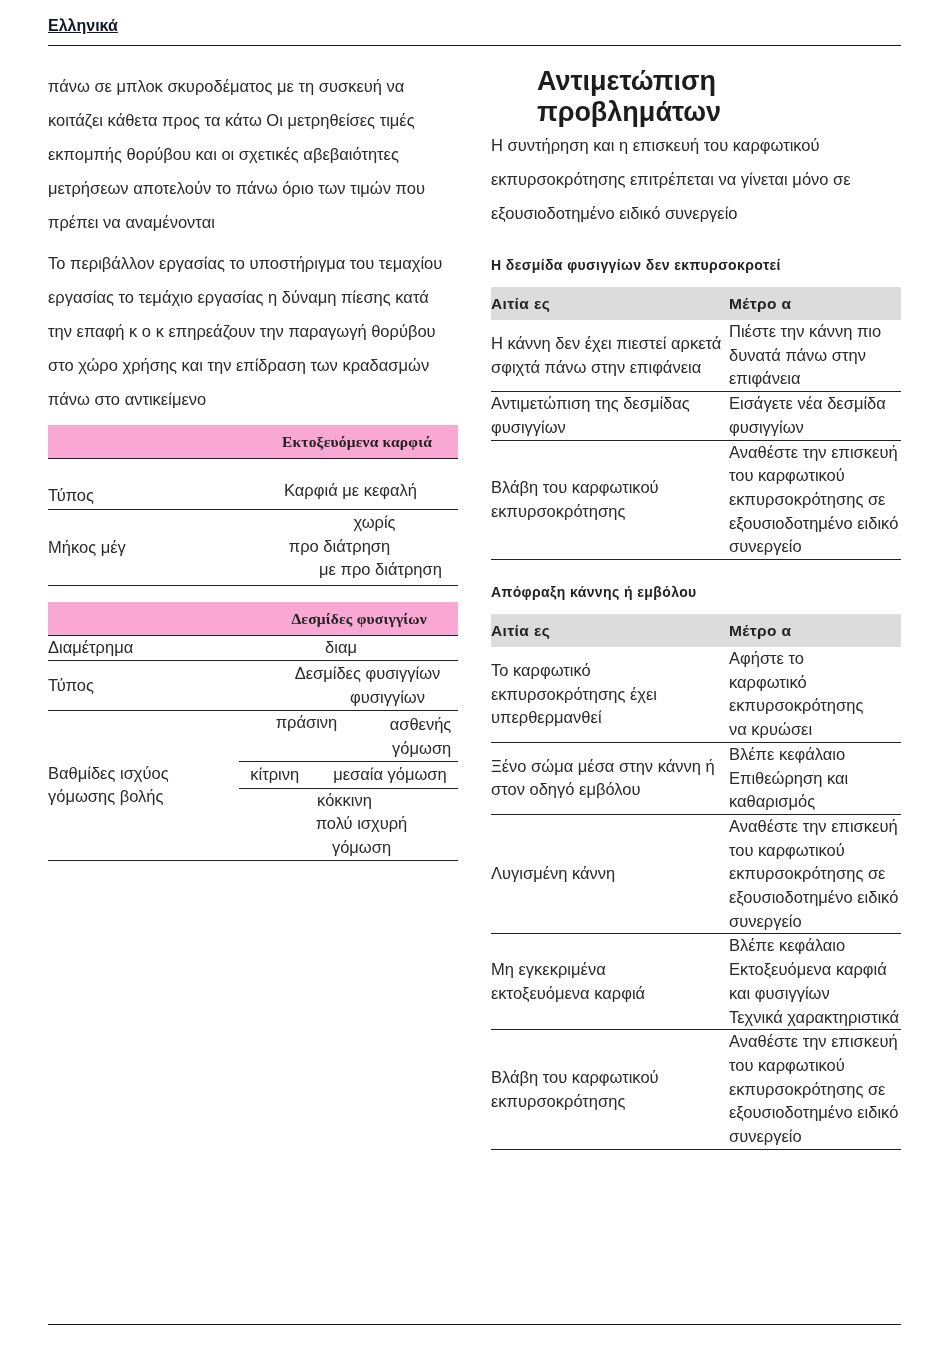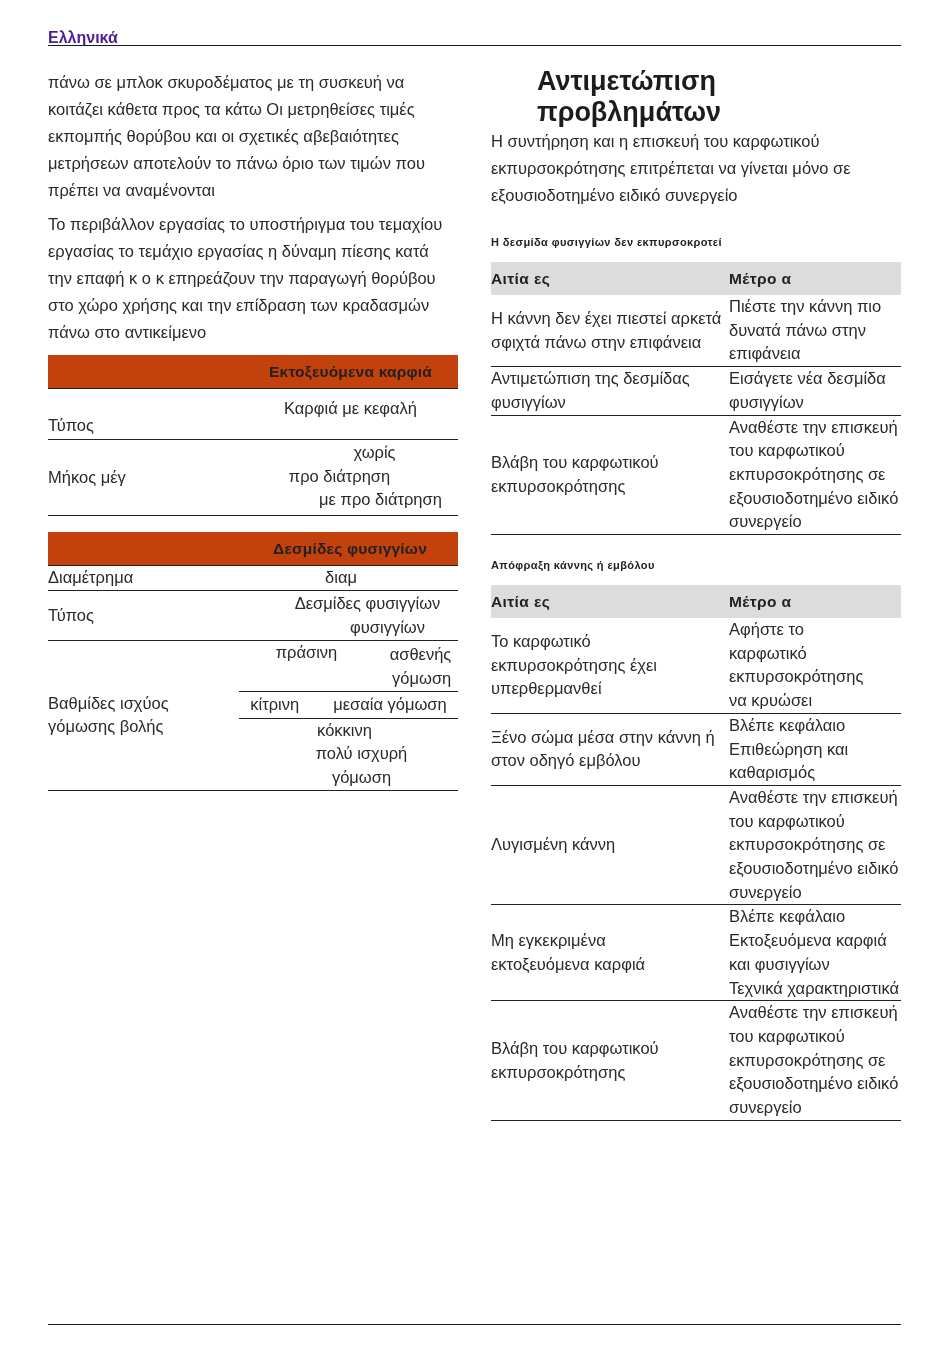--- a/index.html
+++ b/index.html
@@ -1,39 +1,39 @@
 <!DOCTYPE html>
 <html><head>
 <meta charset="utf-8">
 <style>
   html, body { margin:0; padding:0; background:#ffffff; }
   body { width:950px; height:1360px; position:relative; overflow:hidden;
          font-family:"Liberation Sans", sans-serif; color:#222; }
-  .header-lang { position:absolute; left:48px; top:29px; font-weight:bold; font-size:16px; color:#4c1d95; }
+  .header-lang { position:absolute; left:48px; top:17px; font-weight:bold; font-size:16px; color:#0f172a;text-decoration:underline; }
   .rule-top { position:absolute; left:48px; top:45px; width:853px; height:0; border-top:1.5px solid #1a1a1a; }
   .rule-bottom { position:absolute; left:48px; top:1324px; width:853px; height:0; border-top:1.5px solid #1a1a1a; }
 
   .col-left { position:absolute; left:48px; top:69px; width:410px; }
   .col-right { position:absolute; left:491px; top:66px; width:410px; }
 
-  p.body { margin:0 0 7px 0; font-size:16.5px; line-height:27px; color:#2a2a2a; }
+  p.body { margin:0 0 7px 0; font-size:16.5px; line-height:34px; color:#2a2a2a; }
 
   
   table.spec { width:410px; border-collapse:collapse; font-size:16.5px; color:#2a2a2a; }
-  table.spec th { background:#c2410c; font-weight:bold; height:33px; text-align:right; padding:0 26px 0 0; border-bottom:1.5px solid #222; font-size:15.5px; color:#222; letter-spacing:0.2px; }
+  table.spec th { background:#f9a8d4; font-weight:bold; height:33px; text-align:right; padding:0 26px 0 0; border-bottom:1.5px solid #222; font-size:15.5px; color:#222; letter-spacing:0.2px;font-family:Liberation Serif, serif; }
   table.spec td { border-bottom:1.5px solid #222; line-height:23.7px; vertical-align:middle; padding:0; }
   table.spec td.lbl { width:165px; text-align:left; }
   table.spec td.val { text-align:center; }
   .t1 { margin-top:9px; }
   .t2 { margin-top:16px; }
   .t2 th { border-bottom:none !important; }
 
   
   h1.title { margin:0 0 0 46px; font-size:27px; line-height:31px; font-weight:bold; color:#1c1c1c; }
-  h2.sub { margin:0; font-size:11px; font-weight:bold; color:#222; letter-spacing:0.4px; }
+  h2.sub { margin:0; font-size:14px; font-weight:bold; color:#222; letter-spacing:0.4px; }
   table.ts { width:410px; border-collapse:collapse; font-size:16.5px; color:#2a2a2a; }
   table.ts th { background:#dcdcdc; font-weight:bold; height:33px; text-align:left; padding:0; font-size:15.5px; color:#222; letter-spacing:0.4px; }
   table.ts td { border-bottom:1.5px solid #222; line-height:23.7px; vertical-align:middle; padding:0; text-align:left; }
   table.ts td.c1 { width:208px; padding-right:4px; }
 </style>
 </head>
 <body>
 
 <div class="header-lang">Ελληνικά</div>
 <div class="rule-top"></div>
@@ -43,21 +43,21 @@
   <p class="body" style="width:405px;">Το περιβάλλον εργασίας  το υποστήριγμα του τεμαχίου εργασίας  το τεμάχιο εργασίας η δύναμη πίεσης κατά την επαφή κ ο κ επηρεάζουν την παραγωγή θορύβου στο χώρο χρήσης και την επίδραση των κραδασμών πάνω στο αντικείμενο</p>
 
   <table class="spec t1">
     <tbody>
         <tr>
       <th></th>
       <th style="text-align:right;padding-right:26px;">Εκτοξευόμενα καρφιά</th>
     </tr>
     <tr style="height:51px;">
       <td class="lbl" style="padding-top:24px;">Τύπος</td>
-      <td class="val" style="vertical-align:top;padding-top:8px;">
+      <td class="val" style="vertical-align:top;padding-top:20px;">
         <div style="padding-left:30px;">Καρφιά με κεφαλή</div>
       </td>
     </tr>
     <tr style="height:74px;">
       <td class="lbl">Μήκος  μέγ</td>
       <td class="val" style="padding:1px 0 3px 0;">
         <div style="padding-left:78px;">χωρίς</div>
         <div style="padding-left:8px;">προ διάτρηση</div>
         <div style="padding-left:90px;">με προ διάτρηση</div>
       </td>

